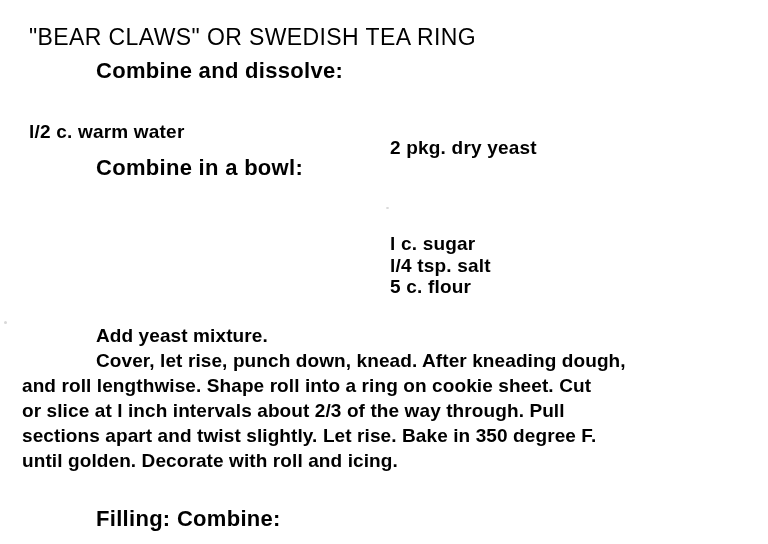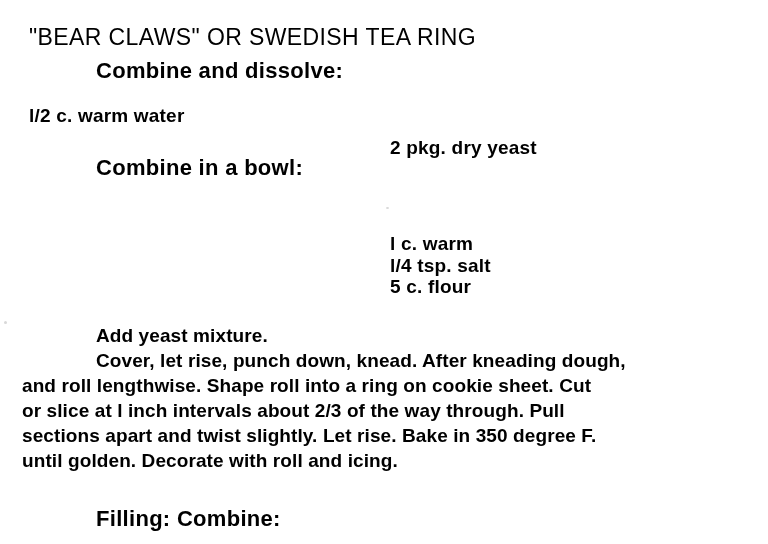--- a/index.html
+++ b/index.html
@@ -56,21 +56,21 @@
     left: 0;
     width: 768px;
   }
   .ing-group-1 { top: 105px; }
   .ing-group-2 { top: 201px; }
 
   .ing-col {
     position: absolute;
     top: 0;
   }
-  .ing-col-left  { left: 29px; }
+  .ing-col-left  { left: 29px; margin-top: 16px; }
   .ing-col-right { left: 390px; margin-top: 32px; }
 
   .ing-line {
     font-size: 19px;
     line-height: 21.5px;
     font-weight: bold;
     letter-spacing: 0.2px;
     white-space: nowrap;
   }
 
@@ -117,21 +117,21 @@
       <div class="ing-line">2 pkg. dry yeast</div>
     </div>
   </div>
 
   <div class="section-heading heading-bowl">Combine in a bowl:</div>
 
   <div class="ingredient-group ing-group-2">
     <div class="ing-col ing-col-left">
     </div>
     <div class="ing-col ing-col-right">
-      <div class="ing-line">l c. warm</div>
+      <div class="ing-line">l c. sugar</div>
       <div class="ing-line">l/4 tsp. salt</div>
       <div class="ing-line">5 c. flour</div>
     </div>
   </div>
 
   <div class="instructions">
     <div class="instr-line indented">Add yeast mixture.</div>
     <div class="instr-line indented">Cover, let rise, punch down, knead.  After kneading dough,</div>
     <div class="instr-line">and roll lengthwise.  Shape roll into a ring on cookie sheet.  Cut</div>
     <div class="instr-line">or slice at l inch intervals about 2/3 of the way through.  Pull</div>

